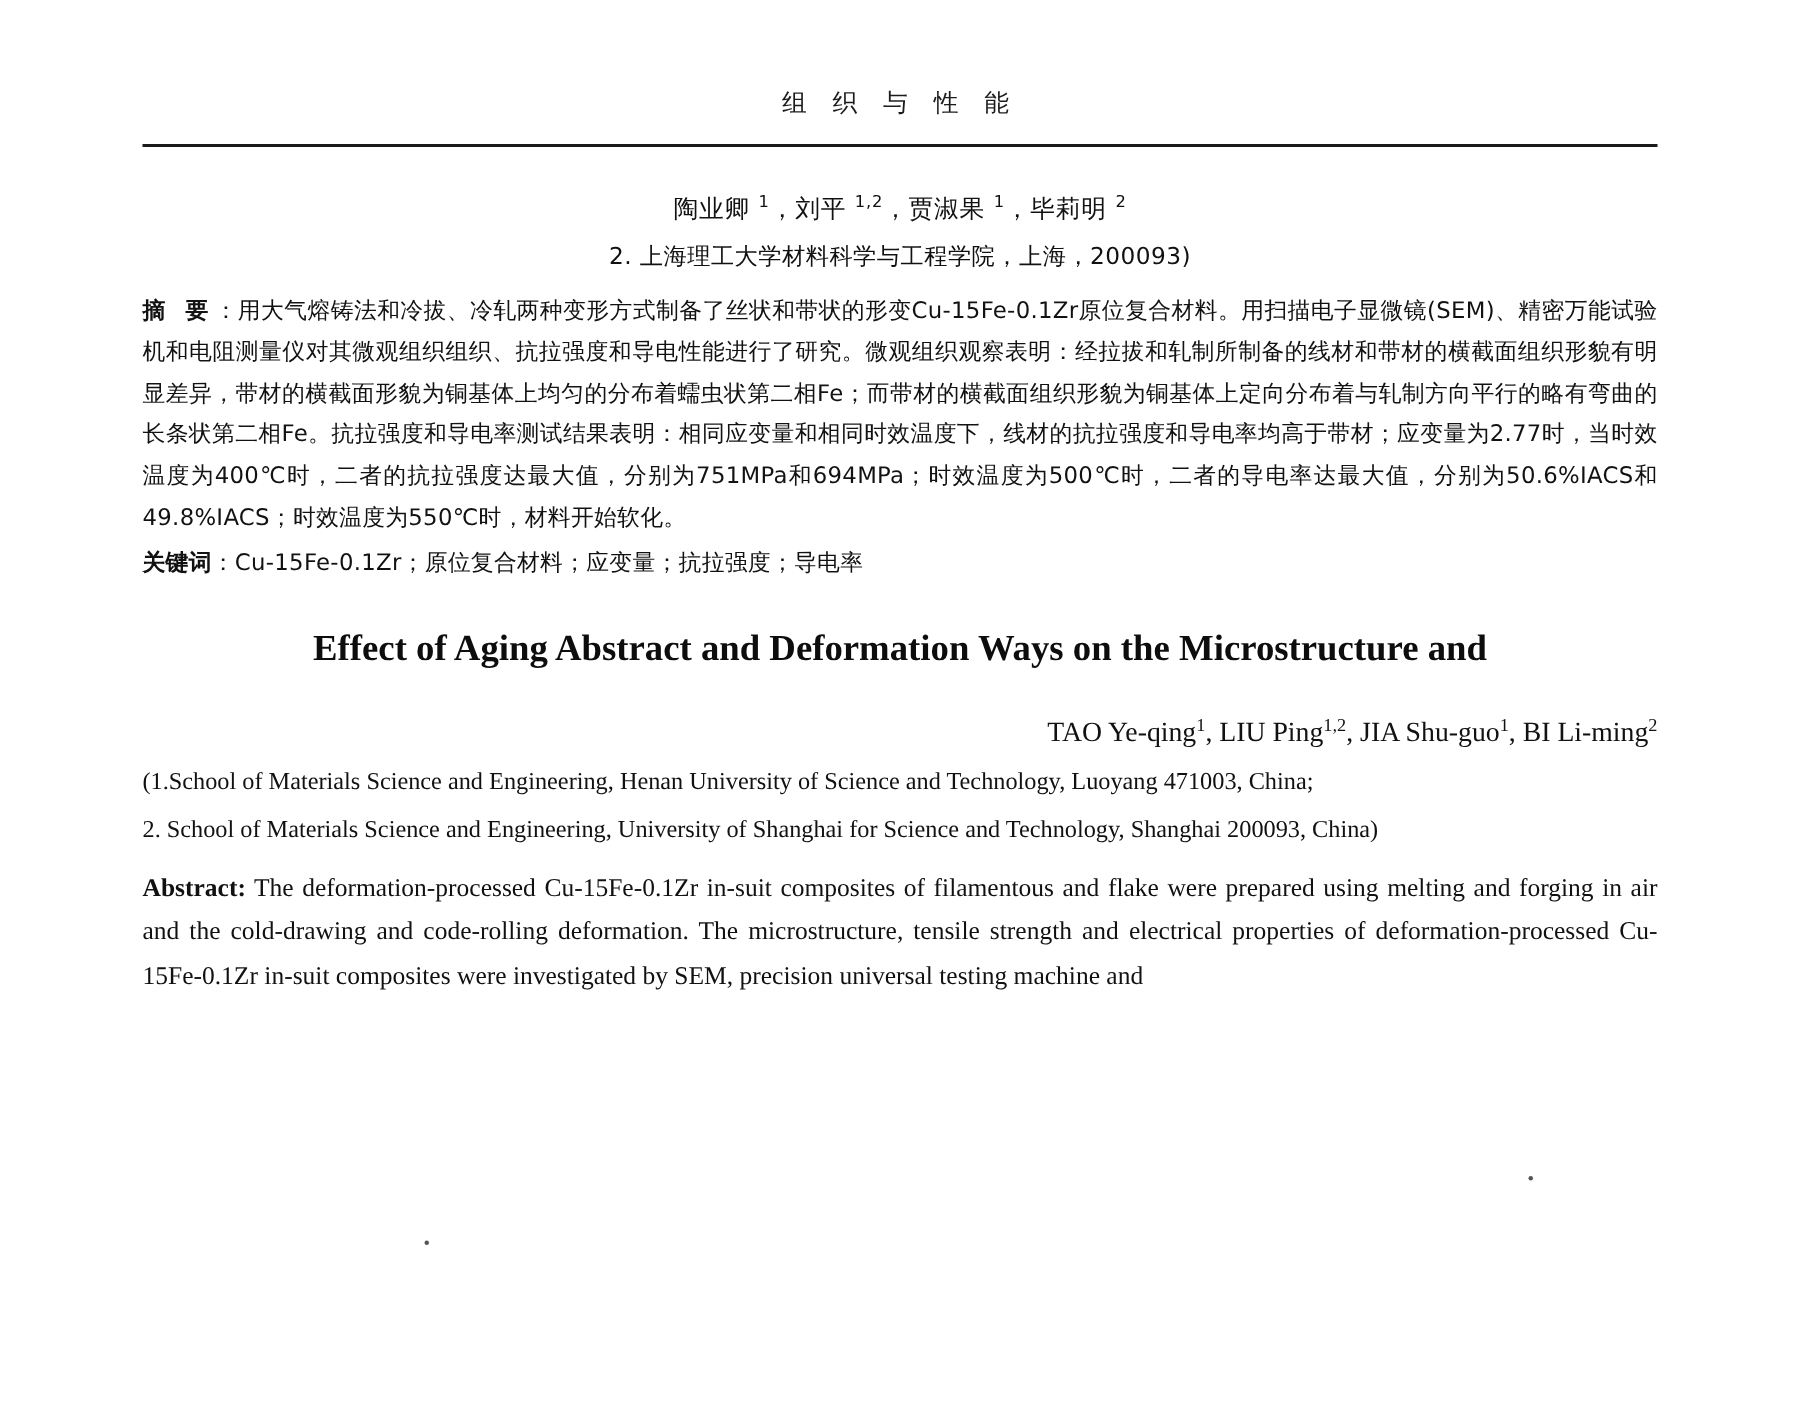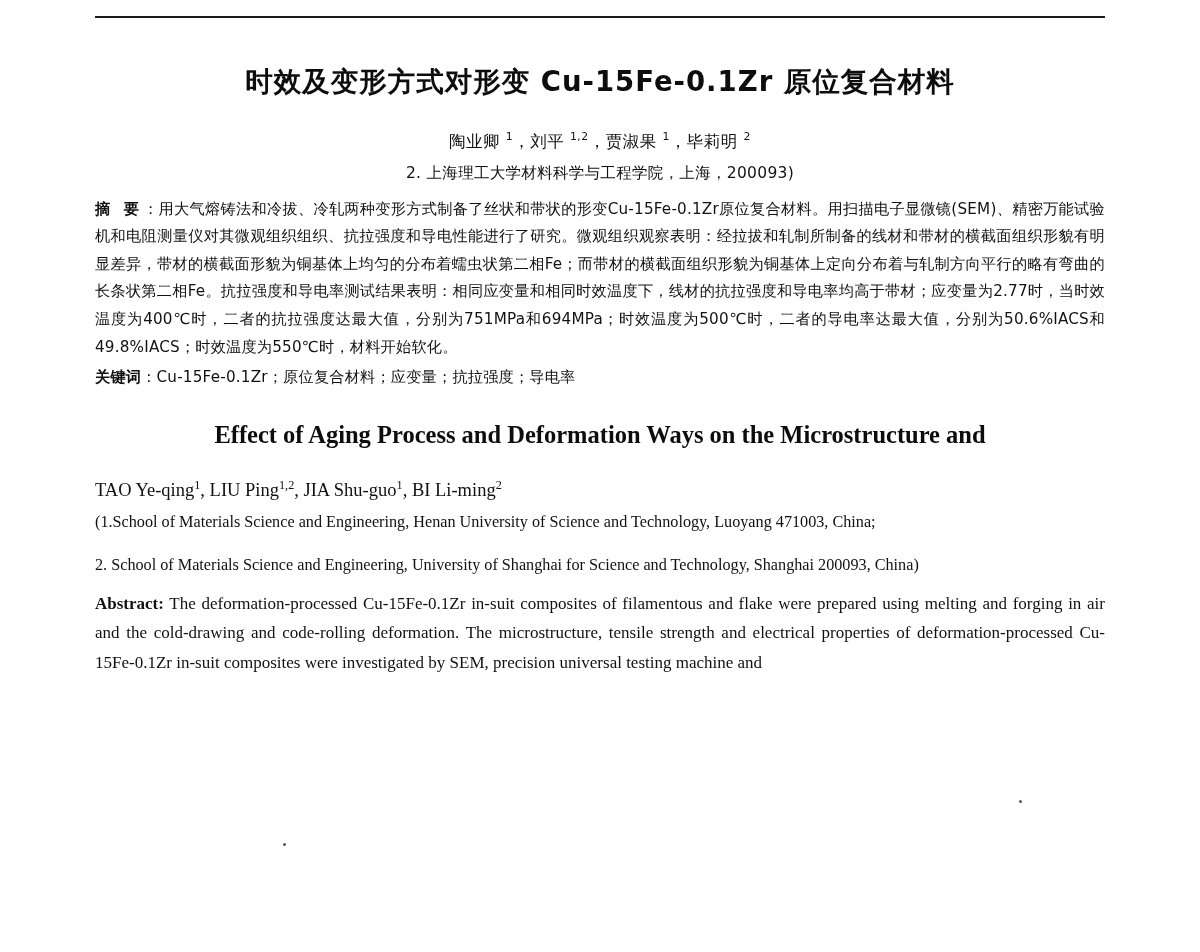--- a/index.html
+++ b/index.html
@@ -94,32 +94,32 @@
     font-family: "Liberation Serif", serif;
     font-weight: bold;
     font-size: 24.5px;
     color: #0d0d0d;
     line-height: 1.35;
   }
   .en-title .l1 { margin-top: 30px; }
   .en-title .l2 { margin-top: 28px; }
 
   .en-authors {
-    text-align: left;
+    text-align: right;
     font-family: "Liberation Serif", serif;
     font-size: 18.5px;
     margin-top: 26px;
   }
   .en-affil {
     text-align: left;
     font-family: "Liberation Serif", serif;
     font-size: 16.2px;
     margin-top: 12px;
   }
-  .en-affil.second { margin-top: 24px; }
+  .en-affil.second { margin-top: 13px; }
 
   .en-abstract {
     margin-top: 14px;
     font-family: "Liberation Serif", serif;
     font-size: 17px;
     line-height: 1.74;
     text-align: justify;
   }
   .en-abstract .lbl { font-weight: bold; }
 
@@ -130,42 +130,42 @@
     border-radius: 50%;
   }
   .dot-a { left: 1019px; top: 784px; }
   .dot-b { left: 283px; top: 827px; }
 </style>
 </head>
 <body>
 
 <div class="page">
 
+  <div class="running-head">组 织 与 性 能</div>
   <div class="head-rule"></div>
 
   <div class="cn-title">
-    <div class="line1">时效及变形方式对形变 Cu-15Fe-0.1Zr 原位复合材料</div>
   </div>
 
   <div class="cn-authors">
     陶业卿 <sup>1</sup>，刘平 <sup>1,2</sup>，贾淑果 <sup>1</sup>，毕莉明 <sup>2</sup>
   </div>
 
   <div class="cn-affil">2. 上海理工大学材料科学与工程学院，上海，200093)</div>
 
   <div class="cn-abstract">
     <span class="lbl">摘 要</span><span>：用大气熔铸法和冷拔、冷轧两种变形方式制备了丝状和带状的形变Cu-15Fe-0.1Zr原位复合材料。用扫描电子显微镜(SEM)、精密万能试验机和电阻测量仪对其微观组织组织、抗拉强度和导电性能进行了研究。微观组织观察表明：经拉拔和轧制所制备的线材和带材的横截面组织形貌有明显差异，带材的横截面形貌为铜基体上均匀的分布着蠕虫状第二相Fe；而带材的横截面组织形貌为铜基体上定向分布着与轧制方向平行的略有弯曲的长条状第二相Fe。抗拉强度和导电率测试结果表明：相同应变量和相同时效温度下，线材的抗拉强度和导电率均高于带材；应变量为2.77时，当时效温度为400℃时，二者的抗拉强度达最大值，分别为751MPa和694MPa；时效温度为500℃时，二者的导电率达最大值，分别为50.6%IACS和49.8%IACS；时效温度为550℃时，材料开始软化。</span>
   </div>
 
   <div class="cn-keywords">
     <span class="lbl">关键词</span><span>：Cu-15Fe-0.1Zr；原位复合材料；应变量；抗拉强度；导电率</span>
   </div>
 
   <div class="en-title">
-    <div class="l1">Effect of Aging Process and Deformation Ways on the Microstructure and</div>
+    <div class="l1">Effect of Aging Abstract and Deformation Ways on the Microstructure and</div>
   </div>
 
   <div class="en-authors">
     TAO Ye-qing<sup>1</sup>, LIU Ping<sup>1,2</sup>, JIA Shu-guo<sup>1</sup>, BI Li-ming<sup>2</sup>
   </div>
 
   <div class="en-affil">(1.School of Materials Science and Engineering, Henan University of Science and Technology, Luoyang 471003, China;</div>
   <div class="en-affil second">2. School of Materials Science and Engineering, University of Shanghai for Science and Technology, Shanghai 200093, China)</div>
 
   <div class="en-abstract">

